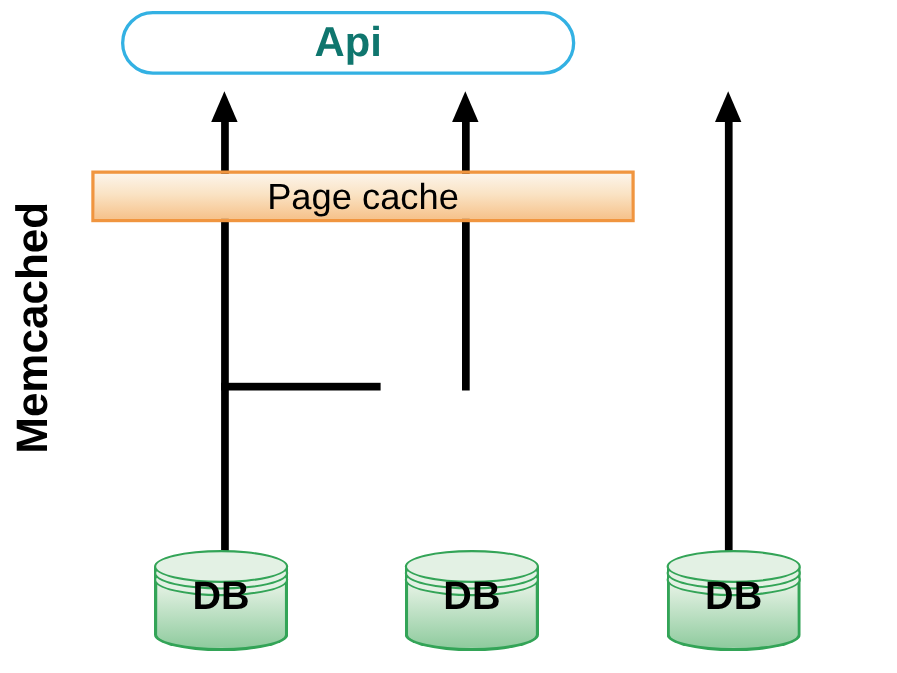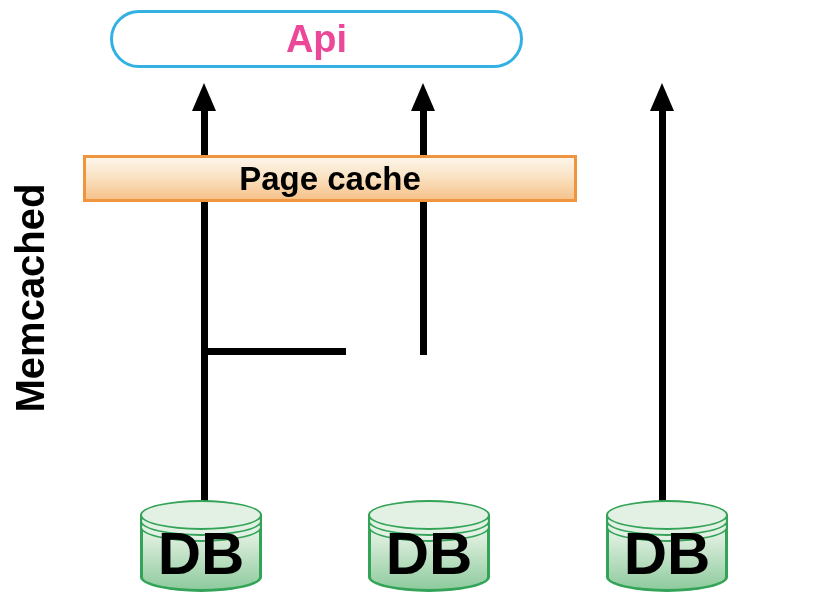--- a/index.html
+++ b/index.html
@@ -5,31 +5,31 @@
   html,body{margin:0;padding:0;background:#ffffff;}
   .canvas{
     position:relative;width:815px;height:612px;background:#ffffff;
     font-family:"Liberation Sans",sans-serif;overflow:hidden;
   }
   
   .pill{
     position:absolute;top:10px;height:58px;box-sizing:border-box;
     border:3px solid #33B1E3;border-radius:29px;background:#ffffff;
     display:flex;align-items:center;justify-content:center;
-    font-size:38px;font-weight:bold;color:#ec4899;z-index:4;
+    font-size:38px;font-weight:bold;color:#0f766e;z-index:4;
   }
   .pill-api{left:110px;width:413px;}
   .pill-web{left:558px;width:200px;}
   
   .bar{
     position:absolute;height:47px;box-sizing:border-box;
     border:3px solid #F0953F;
     background:linear-gradient(180deg,#FCF4EA 0%,#FAE3C4 45%,#F6C28B 100%);
     display:flex;align-items:center;justify-content:center;
-    font-size:33px;font-weight:bold;color:#000;z-index:2;
+    font-size:33px;font-weight:normal;color:#000;z-index:2;
   }
   .bar-page{left:83px;top:155px;width:494px;}
   .bar-fragment{left:83px;top:244px;width:495px;}
   .bar-row{left:342px;top:328px;width:463px;}
   .bar-vector{left:83px;top:413px;width:722px;}
   
   .vline{position:absolute;width:7px;background:#000;z-index:1;}
   .hline{position:absolute;height:7px;background:#000;z-index:1;}
   .line-1{left:201px;top:105px;height:400px;}
   .line-2{left:420px;top:105px;height:250px;}
@@ -63,21 +63,21 @@
   }
   .cyl-disk{
     position:absolute;left:0;right:0;height:30px;box-sizing:border-box;
     border:2.5px solid #33A457;border-radius:50%;background:#E3F1E4;
   }
   .disk-3{top:12px;z-index:2;}
   .disk-2{top:6px;z-index:3;}
   .disk-1{top:0;z-index:4;}
   .db-label{
     position:absolute;left:0;right:0;top:24px;text-align:center;
-    font-size:60px;font-weight:bold;color:#000;z-index:5;line-height:1.0;
+    font-size:36px;font-weight:bold;color:#000;z-index:5;line-height:1.0;
   }
 </style>
 </head>
 <body>
 
 <div class="canvas">
 
   <div class="side-label">Memcached</div>
 
   <div class="vline line-1"></div>

